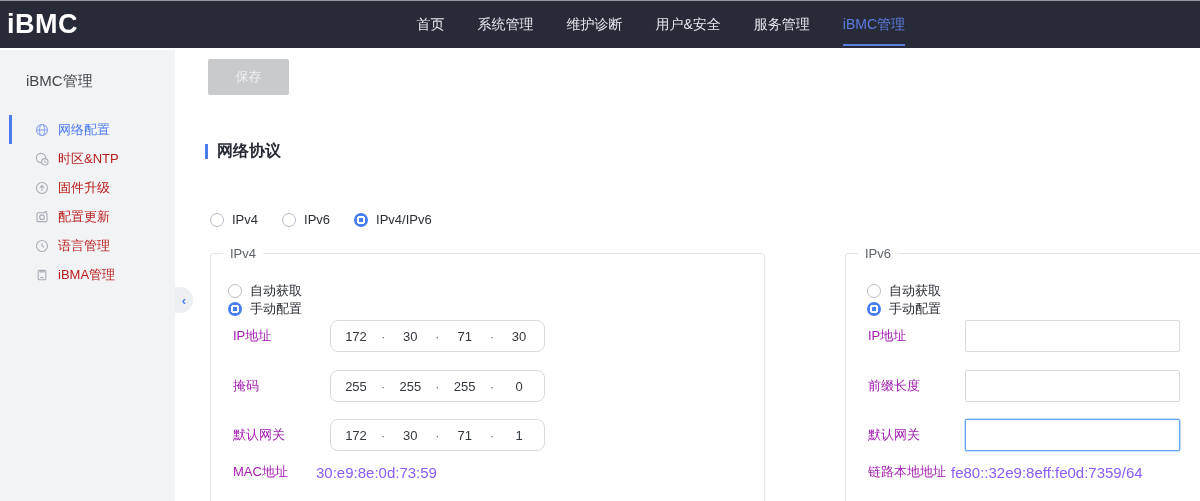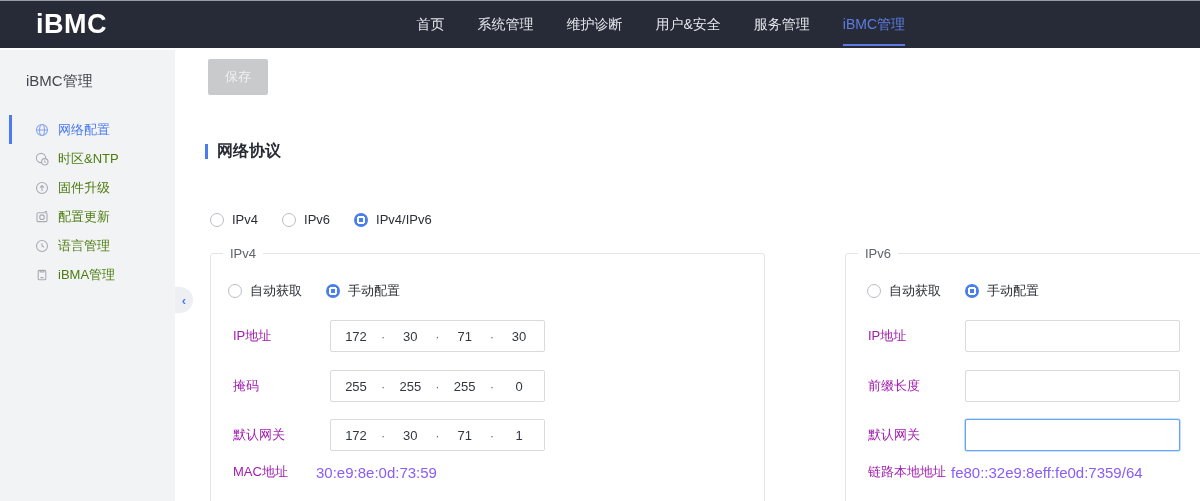--- a/index.html
+++ b/index.html
@@ -2,64 +2,64 @@
 <html><head>
 <meta charset="utf-8">
 <style>
   * { margin:0; padding:0; box-sizing:border-box; }
   html,body { width:1200px; height:501px; overflow:hidden; background:#fff;
     font-family:"Liberation Sans","DejaVu Sans",sans-serif; }
 
   
   .topbar { position:absolute; left:0; top:0; width:1200px; height:48px;
     background:#272b37; border-top:1px solid #959aa3; display:flex; align-items:center; }
-  .logo { margin-left:36px; color:#ffffff; font-size:27px; font-weight:700; letter-spacing:.5px; }
+  .logo { margin-left:7px; color:#ffffff; font-size:27px; font-weight:700; letter-spacing:.5px; }
   .topnav { position:absolute; right:295px; top:0; height:100%; display:flex; align-items:center; gap:33px; }
   .topnav a { color:#e4e7ec; font-size:14px; text-decoration:none; position:relative; cursor:pointer; white-space:nowrap; }
   .topnav a.active { color:#5d7ce2; }
   .topnav a.active::after { content:""; position:absolute; left:0; right:0; bottom:-12px; height:2px; background:#5d7ce2; }
 
   
   .sidebar { position:absolute; left:0; top:50px; width:175px; bottom:0; background:#f2f3f5; }
   .sb-title { margin:22px 0 0 26px; font-size:15px; color:#43464c; }
   .sb-menu { margin-top:24px;padding-left:9px; }
   .sb-item { position:relative; height:29px; display:flex; align-items:center; padding-left:26px; cursor:pointer; }
   .sb-item .icon { width:14px; height:14px; color:#a7acb4; flex:0 0 14px; }
-  .sb-item .lbl { margin-left:9px; font-size:13px; color:#4d7c0f; white-space:nowrap; }
+  .sb-item .lbl { margin-left:9px; font-size:13px; color:#b91c1c; white-space:nowrap; }
   .sb-item.active .lbl { color:#4b7bee; }
   .sb-item.active .icon { color:#8ba6ee; }
   .sb-item.active::before { content:""; position:absolute; left:0; top:0; width:3px; height:29px; background:#4b7bee; }
   .collapse-tab { position:absolute; left:175px; top:287px; width:18px; height:26px; background:#edeff2;
     border-radius:0 13px 13px 0; display:flex; align-items:center; justify-content:center;
     color:#477ef0; font-size:13px; font-weight:700; cursor:pointer; z-index:5; }
 
   
   .content { position:absolute; left:175px; top:48px; right:0; bottom:0; background:#ffffff; overflow:hidden; }
-  .save-btn { position:absolute; left:33px; top:11px; width:60px; height:36px; background:#c9cacc;
+  .save-btn { position:absolute; left:33px; top:11px; width:81px; height:36px; background:#c9cacc;
     color:#eff0f1; font-size:13px; border:none; border-radius:2px; cursor:default; }
   .section-head { position:absolute; left:30px; top:93px; display:flex; align-items:center; }
   .section-head .bar { width:3px; height:15px; background:#4b7bee; }
   .section-head .txt { margin-left:9px; font-size:16px; font-weight:700; color:#272b33; }
 
   .proto-row { position:absolute; left:35px; top:164px; display:flex; align-items:center; }
   .radio-opt { display:flex; align-items:center; margin-right:24px; cursor:pointer; }
   .radio { width:14px; height:14px; border-radius:50%; border:1px solid #b9bdc4; background:#fff; flex:0 0 14px; }
   .radio.checked { border:none;
     background:radial-gradient(circle, #477ef0 0 2.4px, #ffffff 2.4px 4.4px, #477ef0 4.4px); }
   .radio-opt .rlbl { margin-left:8px; font-size:13px; color:#2c2f36; }
 
   .panel { position:absolute; top:205px; height:300px; border:1px solid #e3e4e7; border-radius:3px; background:#fff; }
   .panel.v4 { left:35px; width:555px; }
   .panel.v6 { left:670px; width:560px; }
   .legend { position:absolute; top:-8px; left:12px; background:#fff; padding:0 7px; font-size:13px; color:#5f636b; }
-  .mode-row { position:absolute; left:17px; top:28px; display:flex; align-items:center; }
+  .mode-row { position:absolute; left:17px; top:28px; display:flex; align-items:center;flex-direction:column; }
   .frow { position:absolute; height:32px; display:flex; align-items:center; }
   .frow .flabel { position:absolute; left:22px; font-size:13px; color:#a21caf; white-space:nowrap; }
   .frow .fctl { position:absolute; left:119px; width:215px; }
-  .ip-box { display:flex; align-items:center; height:32px; border:1px solid #d8dadd; border-radius:2px; background:#fff; }
+  .ip-box { display:flex; align-items:center; height:32px; border:1px solid #d8dadd; border-radius:8px; background:#fff; }
   .ip-box .seg { flex:1; text-align:center; font-size:13px; color:#33373e; }
   .ip-box .dot { color:#6a6e75; font-size:13px; }
   .txt-input { width:215px; height:32px; border:1px solid #d8dadd; border-radius:2px; background:#fff;
     font-size:13px; color:#33373e; padding:0 8px; outline:none; font-family:inherit; }
   .txt-input.focused { border:1px solid #66a4f8; box-shadow:0 0 0 .6px #9cc4fa; }
   .fvalue { position:absolute; left:105px; font-size:15px; color:#8b5cf6; white-space:nowrap; }
 </style>
 </head>
 <body>
 

